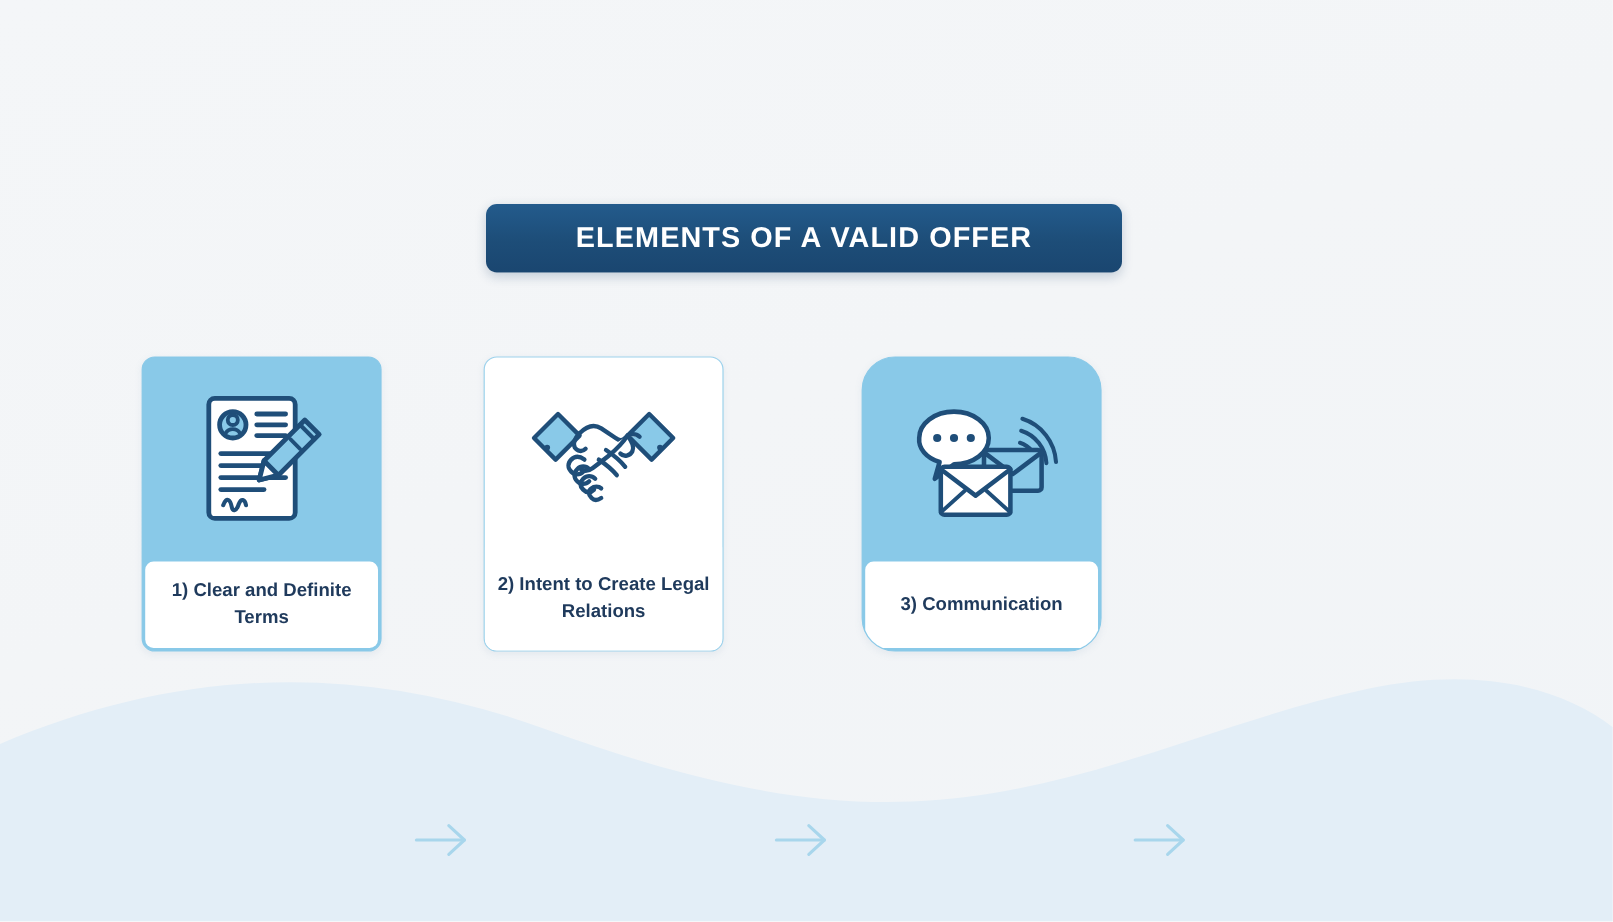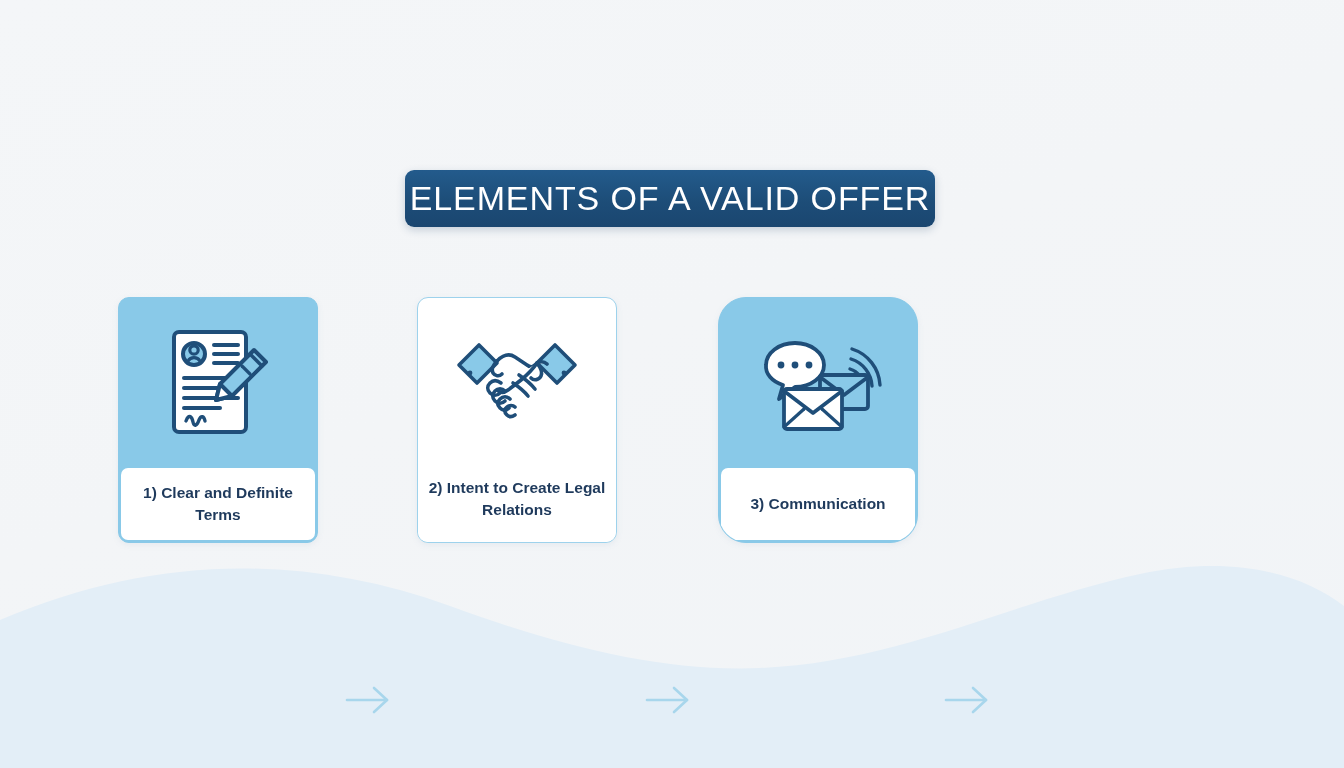--- a/index.html
+++ b/index.html
@@ -28,22 +28,22 @@
     width:530px; height:57px;
     background:linear-gradient(180deg,#235b8c 0%,#1d4d78 55%,#1a4670 100%);
     border-radius:9px;
     display:flex;
     align-items:center;
     justify-content:center;
     box-shadow:0 3px 9px rgba(30,70,110,.22);
   }
   #title-text {
     color:#ffffff;
-    font-size:34px;
-    font-weight:normal;
+    font-size:24px;
+    font-weight:bold;
     letter-spacing:.9px;
     text-transform:uppercase;
     white-space:nowrap;
   }
 
   
   #cards {
     position:absolute;
     left:0; top:297px;
     width:1344px; height:246px;
@@ -54,21 +54,21 @@
     width:200px; height:246px;
     border-radius:11px;
     border:1.5px solid #9dd2ec;
     background:#ffffff;
     overflow:hidden;
     display:flex;
     flex-direction:column;
     box-shadow:0 2px 6px rgba(120,150,175,.10);
   }
   .card.c1 { left:118px;justify-content:flex-end; }
-  .card.c2 { left:417px; }
+  .card.c2 { left:403px; }
   .card.c3 { left:718px;border-radius:28px; }
   .card.c4 { left:1017px; }
 
   .card.tinted { background:#89c9e8; border-color:#89c9e8; }
 
   .icon-area {
     flex:1 1 auto;
     display:flex;
     align-items:center;
     justify-content:center;

